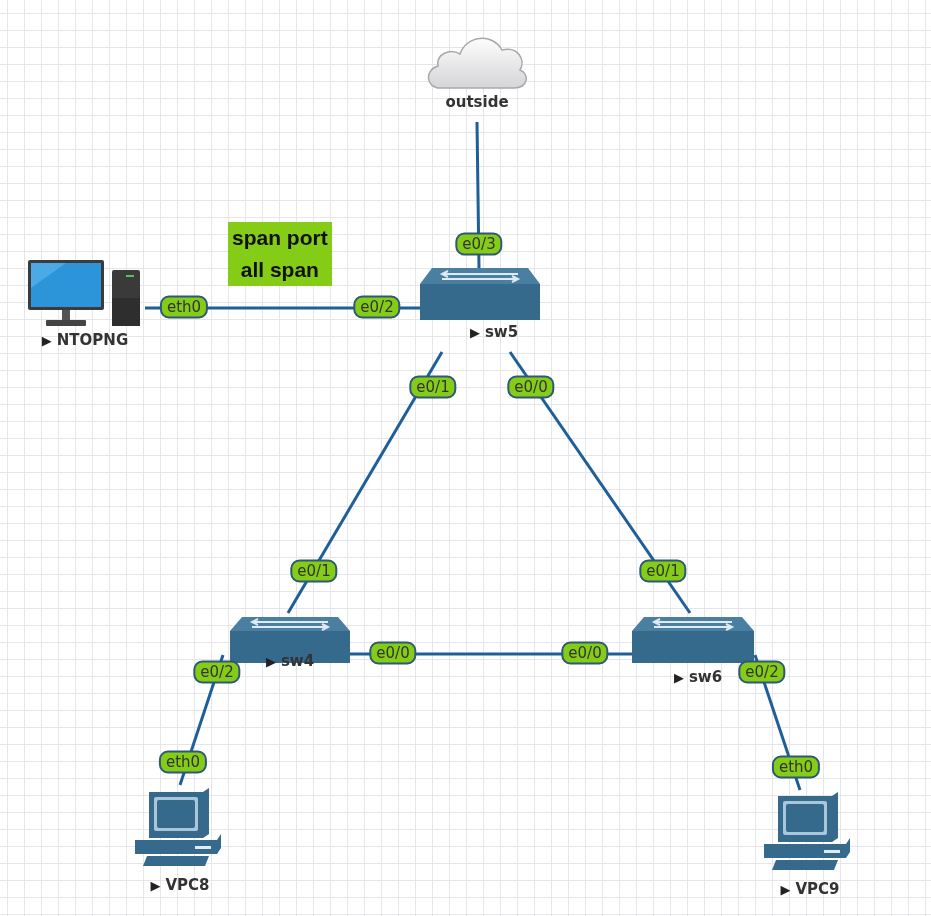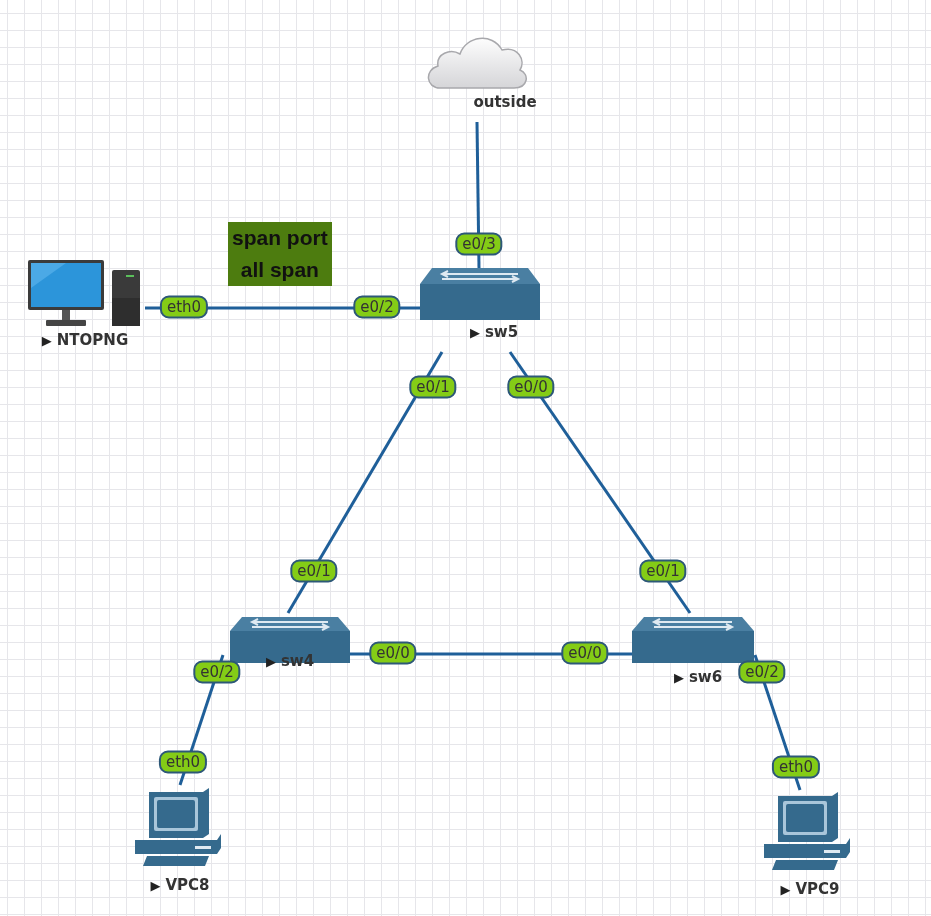--- a/index.html
+++ b/index.html
@@ -22,21 +22,21 @@
   }
   .nodelabel {
     position:absolute; transform:translateX(-50%);
     font-size:15px; font-weight:bold; color:#333; white-space:nowrap;
     font-family:"DejaVu Sans", sans-serif;
   }
   .nodelabel .tri { font-size:13px; margin-right:5px; color:#222; }
   .icon { position:absolute; }
   .note {
     position:absolute; text-align:center; font-weight:bold; font-size:21px;
-    color:#111; line-height:32px; background:#4d7c0f; padding:0 4px;
+    color:#111; line-height:32px; background:#84cc16; padding:0 4px;
   }
 </style>
 </head>
 <body>
 
 <svg id="links">
   <g stroke="#1f5f99" stroke-width="3" fill="none">
     <line x1="477" y1="122" x2="479" y2="268"></line>
     <line x1="145" y1="308" x2="420" y2="308"></line>
     <line x1="442" y1="352" x2="288" y2="613"></line>
@@ -49,21 +49,21 @@
 
 <svg class="icon" style="left:422px;top:26px;" width="110" height="68" viewBox="0 0 110 68">
   <defs>
     <linearGradient id="cg" x1="0" y1="0" x2="0" y2="1">
       <stop offset="0" stop-color="#fdfdfd"></stop>
         <stop offset="1" stop-color="#d5d5d8"></stop>
     </linearGradient>
   </defs>
   <path d="M18 62 C4 62 2 44 16 40 C14 28 28 22 38 28 C44 10 70 6 80 24 C96 20 104 34 98 44 C108 48 106 62 92 62 Z" fill="url(#cg)" stroke="#a8a8ac" stroke-width="1.5"></path>
 </svg>
-<div class="nodelabel" style="left:477px;top:93px;margin-left:28px;"><span>outside</span></div>
+<div class="nodelabel" style="left:477px;top:93px;"><span>outside</span></div>
 
 <svg class="icon" style="left:420px;top:266px;" width="120" height="56" viewBox="0 0 120 56">
   <polygon points="12,2 108,2 120,18 0,18" fill="#4a7fa2"></polygon>
   <rect x="0" y="18" width="120" height="36" fill="#356a8d"></rect>
   <g stroke="#dfeaf2" stroke-width="2" fill="none">
     <line x1="22" y1="8" x2="98" y2="8"></line>
       <line x1="22" y1="13" x2="98" y2="13"></line>
     <polyline points="28,5 22,8 28,11"></polyline>
       <polyline points="92,10 98,13 92,16"></polyline>
   </g>

